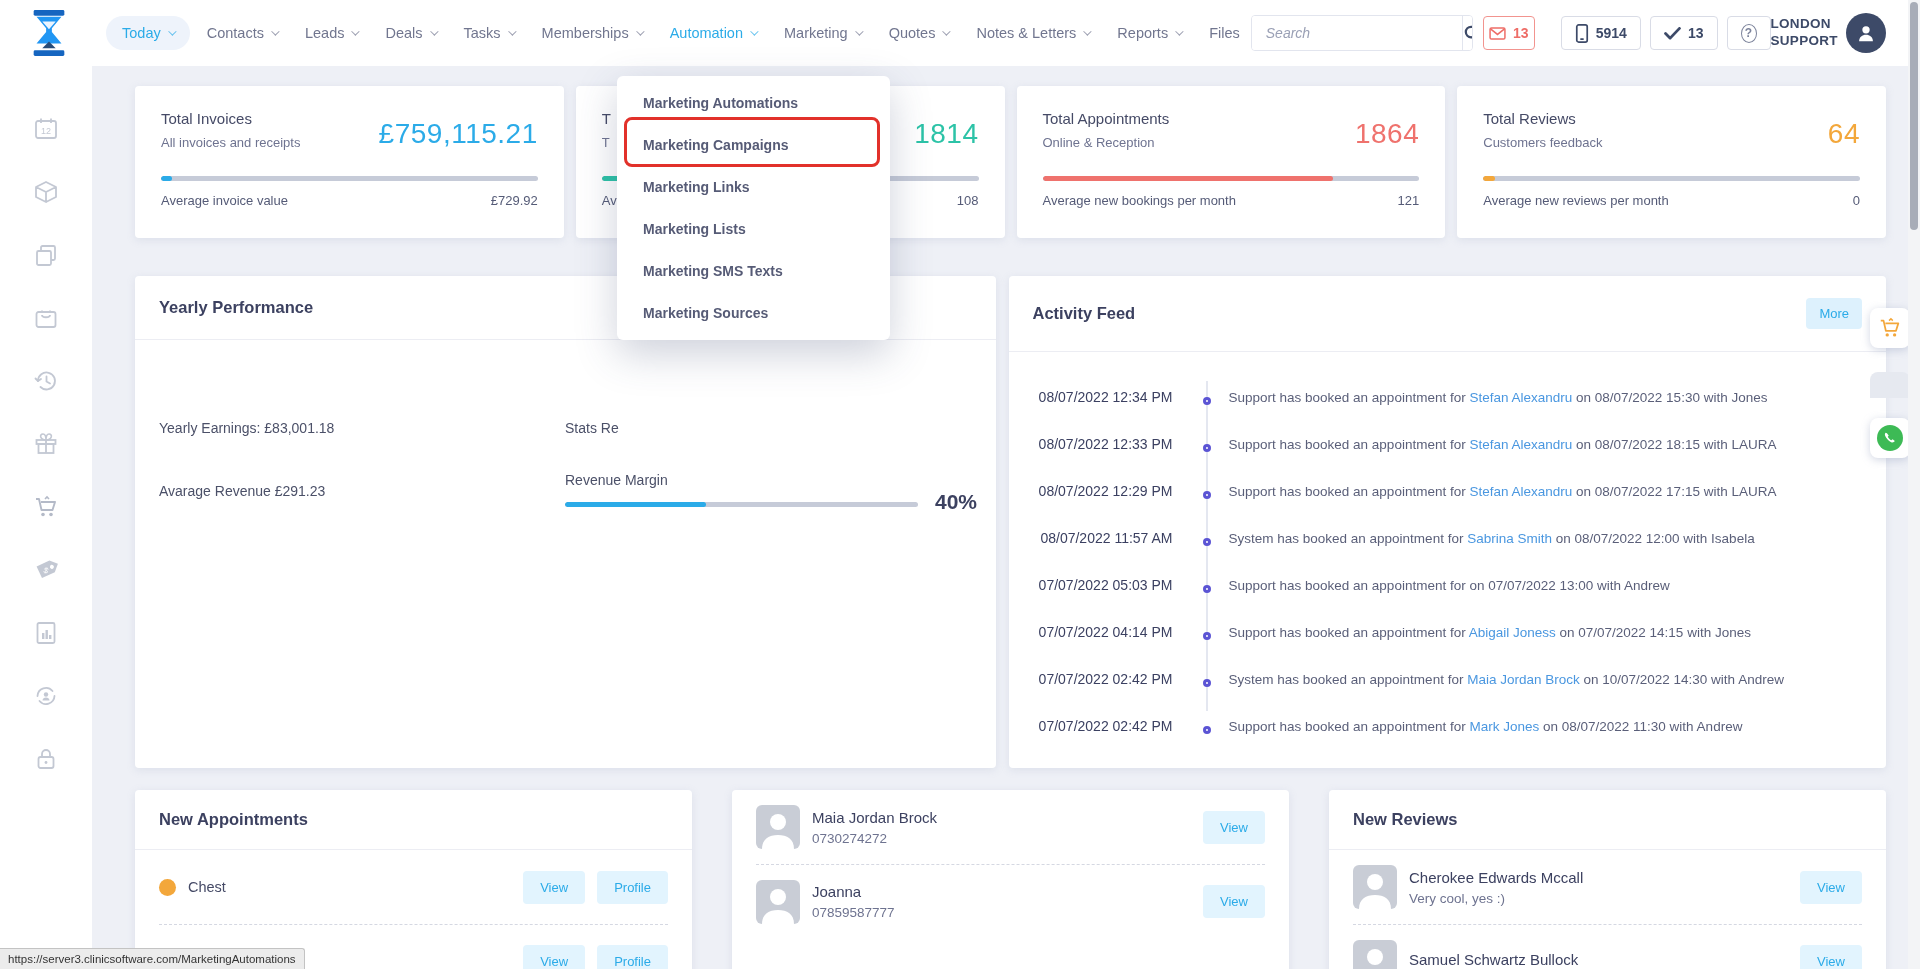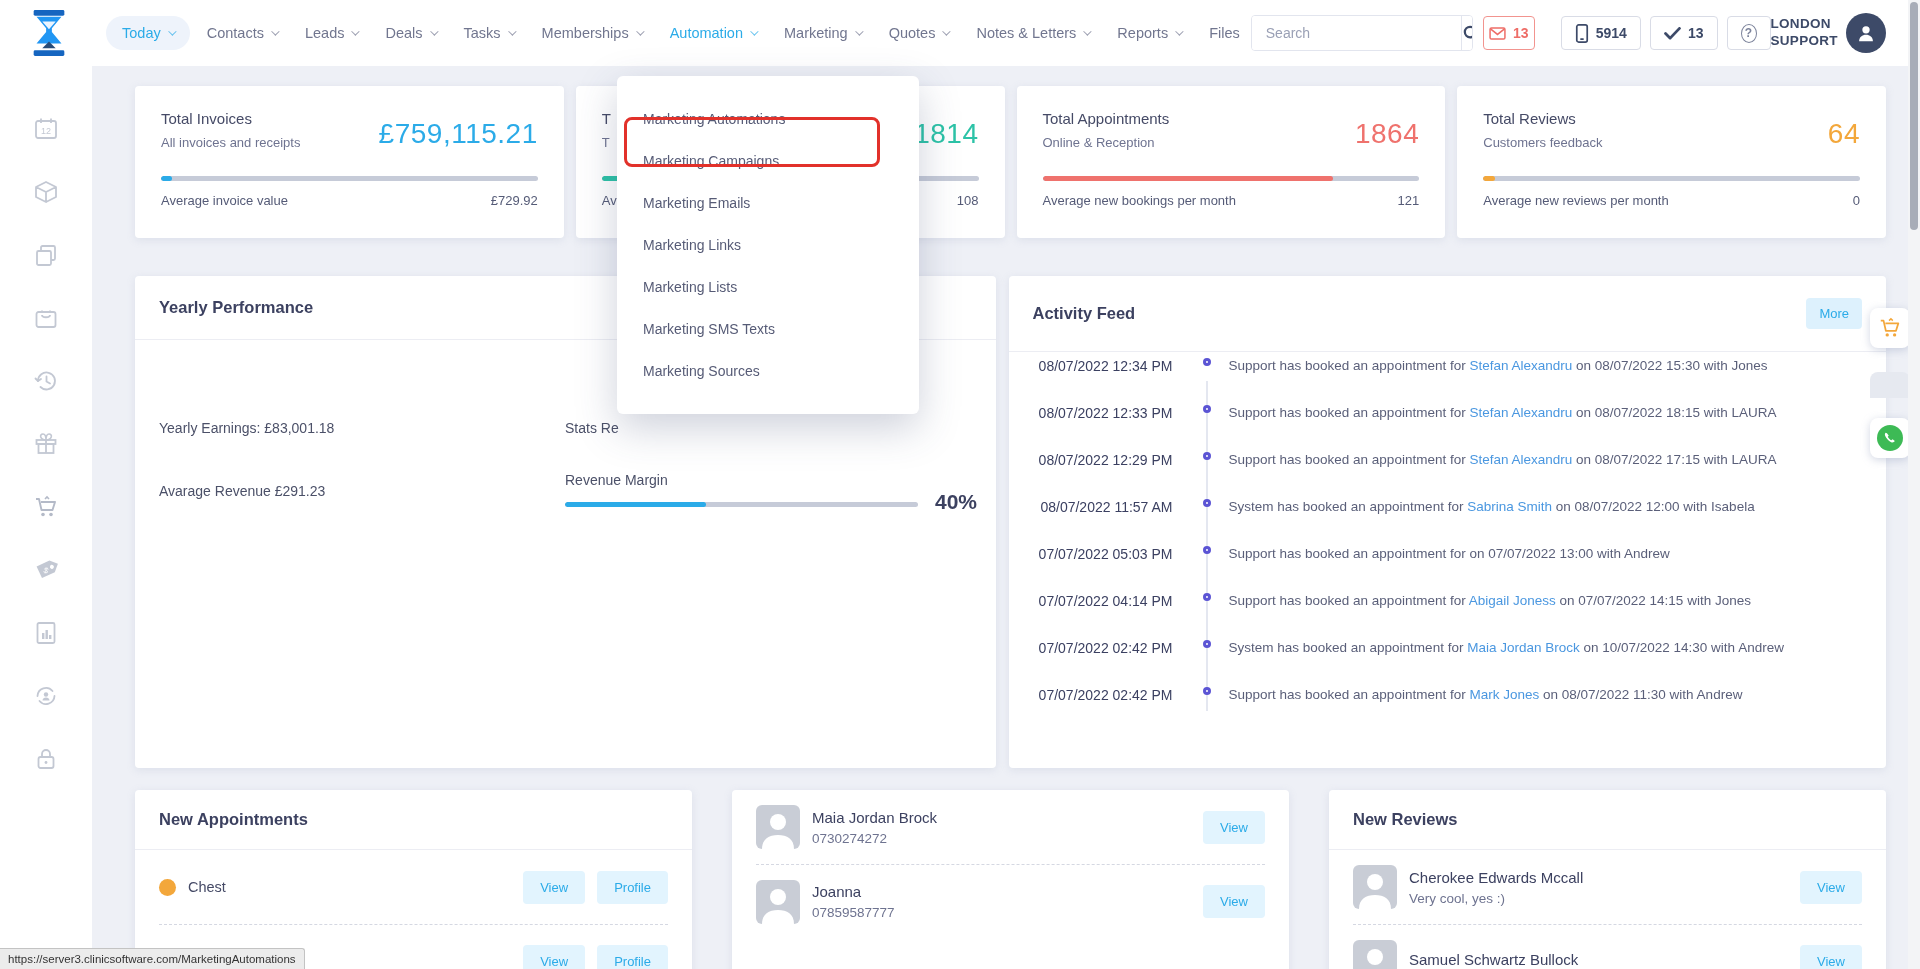--- a/index.html
+++ b/index.html
@@ -11,21 +11,21 @@
   .logo { width:46px; height:50px; margin-left:26px; flex:0 0 auto; }
   .nav { display:flex; align-items:center; margin-left:34px; gap:6px; }
   .nav-item { display:flex; align-items:center; gap:7px; color:#71768f; font-size:14.5px;
     padding:9px 11px; cursor:pointer; white-space:nowrap; }
   .nav-item.pill { background:#eef3fb; border-radius:20px; padding:9px 16px; color:#2babe8; }
   .nav-item.active-text { color:#2babe8; }
   .chev { width:6px; height:6px; border-right:1.6px solid currentColor; border-bottom:1.6px solid currentColor;
     transform:rotate(45deg) translateY(-2px); opacity:.7; }
   .tb-right { margin-left:auto; display:flex; align-items:center; margin-right:36px; }
   .search { display:flex; width:222px; height:36px; border:1px solid #e2e5ee; border-radius:4px; overflow:hidden; background:#fff; }
-  .search input { flex:1; border:0; outline:none; padding:0 14px; font-size:14px; color:#3d4a68; }
+  .search input { flex:1; border:0; outline:none; padding:0 14px; font-size:14px; color:#3d4a68;font-style:italic; }
   .search input::placeholder { color:#9aa0b5; }
   .search .sbtn { width:46px; border:0; border-left:1px solid #e2e5ee; background:#fff; cursor:pointer;
     display:flex; align-items:center; justify-content:center; }
   .badge { height:34px; border-radius:4px; display:flex; align-items:center; justify-content:center;
     gap:7px; font-size:14px; font-weight:bold; cursor:pointer; background:#fff; }
   .badge.mail { border:1px solid #f2948f; color:#ee6d67; width:52px; margin-left:10px; }
   .badge.gray { border:1px solid #d9dce6; color:#3d4a68; padding:0 13px; }
   .badge.phone { margin-left:26px; }
   .badge.check { margin-left:9px; }
   .badge.help  { margin-left:9px; width:44px; }
@@ -64,42 +64,42 @@
   .yp-avg  { position:absolute; left:24px; top:143px; }
   .yp-stats{ position:absolute; left:430px; top:80px; }
   .yp-mlabel{ position:absolute; left:430px; top:132px; }
   .yp-track { position:absolute; left:430px; top:162px; width:353px; }
   .yp-pct { position:absolute; left:800px; top:150px; font-size:21px; font-weight:bold; color:#3c4160; }
   .activity { width:878px; height:492px; position:relative; }
   .more-btn { background:#ddf1fd; color:#2babe8; font-size:13px; border:0; border-radius:4px;
     padding:8px 13px; cursor:pointer; }
   .feed { position:relative; padding-top:6px; }
   .feed-line { position:absolute; left:197px; top:29px; width:2px; height:330px; background:#e4e7f0; }
-  .feed-row { display:flex; align-items:flex-start; height:47px; position:relative; }
+  .feed-row { display:flex; align-items:flex-end; height:47px; position:relative; }
   .feed-time { width:180px; text-align:right; padding-right:16px; font-size:14px; color:#3b4061; flex:0 0 auto; }
   .feed-marker { width:36px; display:flex; justify-content:center; flex:0 0 auto; }
   .dot-ring { width:8px; height:8px; background:#fff; border:3px solid #5b54d4; border-radius:50%; }
   .feed-text { font-size:13.5px; color:#5a5f79; padding-left:4px; }
   .lnk { color:#4a97e0; cursor:pointer; }
   
   .bottom-row { display:flex; gap:40px; margin-top:22px; }
   .b-card { width:557px; height:214px; overflow:hidden; }
   .b-item { display:flex; align-items:center; height:74px; margin:0 24px; gap:12px; }
   .b-item + .b-item { border-top:1px dashed #d5d8e2; }
   .apt-dot { width:17px; height:17px; border-radius:50%; background:#f3a73b; flex:0 0 auto; }
   .b-label { font-size:14.5px; color:#454a66; }
   .b-btn { background:#e2f4fe; color:#2babe8; font-size:13px; border:0; border-radius:4px;
     padding:9px 17px; cursor:pointer; }
   .sp { flex:1; }
   .pava { width:44px; height:44px; border-radius:6px; background:#c9cdd6; overflow:hidden; flex:0 0 auto; }
   .b-name { font-size:15px; color:#3c4160; }
   .b-sub { font-size:13.5px; color:#6e7390; margin-top:5px; }
   
-  .dropdown { position:absolute; left:617px; top:76px; width:302px; background:#fff; border-radius:6px;
-    box-shadow:0 14px 40px rgba(60,70,110,.25); padding:22px 0; z-index:40; }
+  .dropdown { position:absolute; left:617px; top:76px; width:273px; background:#fff; border-radius:6px;
+    box-shadow:0 14px 40px rgba(60,70,110,.25); padding:6px 0; z-index:40;font-weight:bold; }
   .dd-item { height:42px; display:flex; align-items:center; padding:0 26px; font-size:14px;
     color:#565b76; cursor:pointer; }
   .dd-redbox { position:absolute; left:7px; top:41px; width:256px; height:50px;
     border:3px solid #e2312a; border-radius:8px; pointer-events:none; }
   
   .float-btn { position:absolute; width:40px; height:40px; background:#fff; border-radius:8px;
     box-shadow:0 2px 8px rgba(140,152,185,.4); display:flex; align-items:center; justify-content:center;
     cursor:pointer; z-index:35; }
   .fb-cart { left:1870px; top:308px; }
   .fb-sliver { position:absolute; left:1870px; top:372px; width:40px; height:26px; background:#e6e9f0;
@@ -493,21 +493,20 @@
         <span class="sp"></span>
         <button class="b-btn">View</button>
       </div>
     </div>
   </div>
 </div>
 
 <div class="dropdown">
   <div class="dd-item">Marketing Automations</div>
   <div class="dd-item">Marketing Campaigns</div>
-  <div class="dd-item">Marketing Emails</div>
   <div class="dd-item">Marketing Links</div>
   <div class="dd-item">Marketing Lists</div>
   <div class="dd-item">Marketing SMS Texts</div>
   <div class="dd-item">Marketing Sources</div>
   <div class="dd-redbox"></div>
 </div>
 
 <div class="float-btn fb-cart">
   <svg width="24" height="24" viewBox="0 0 26 26">
       <path d="M3 5 h3 l2.5 11 h11 l2.5-8 h-14" fill="none" stroke="#f3a73b" stroke-width="1.9" stroke-linejoin="round"></path>

